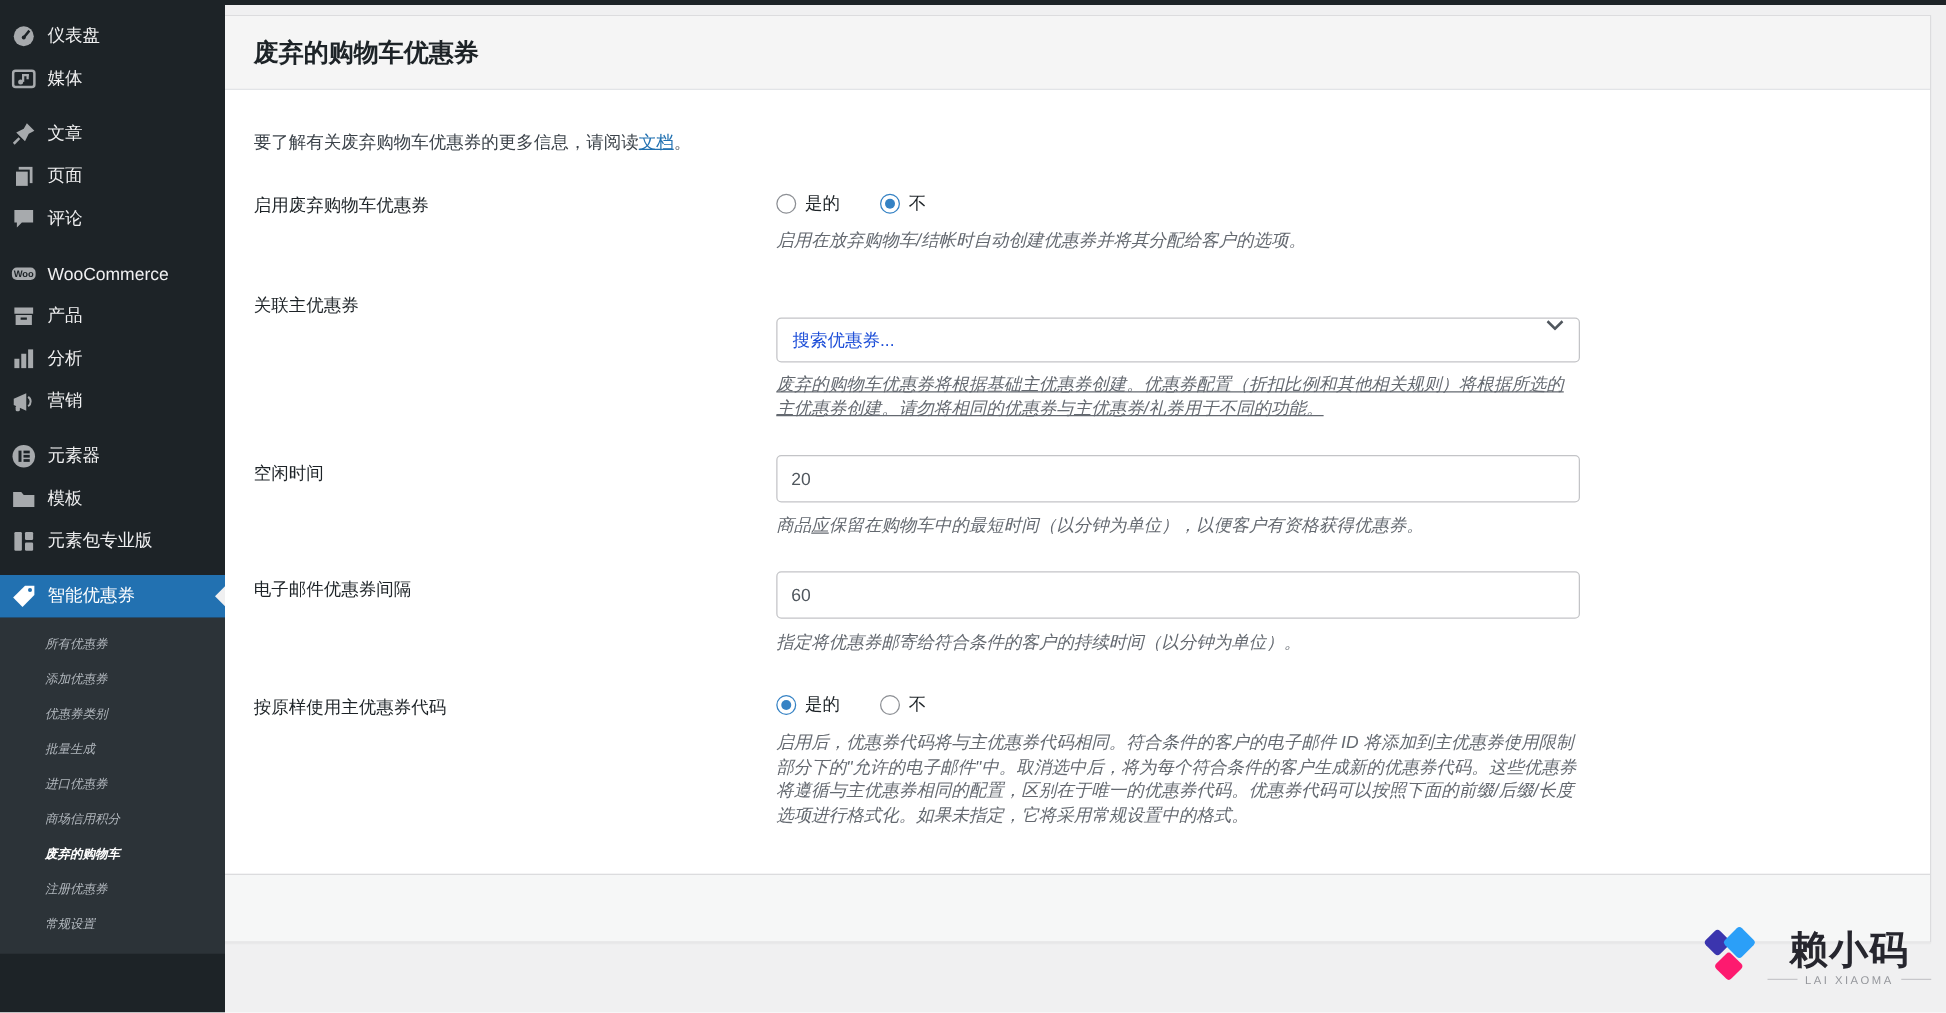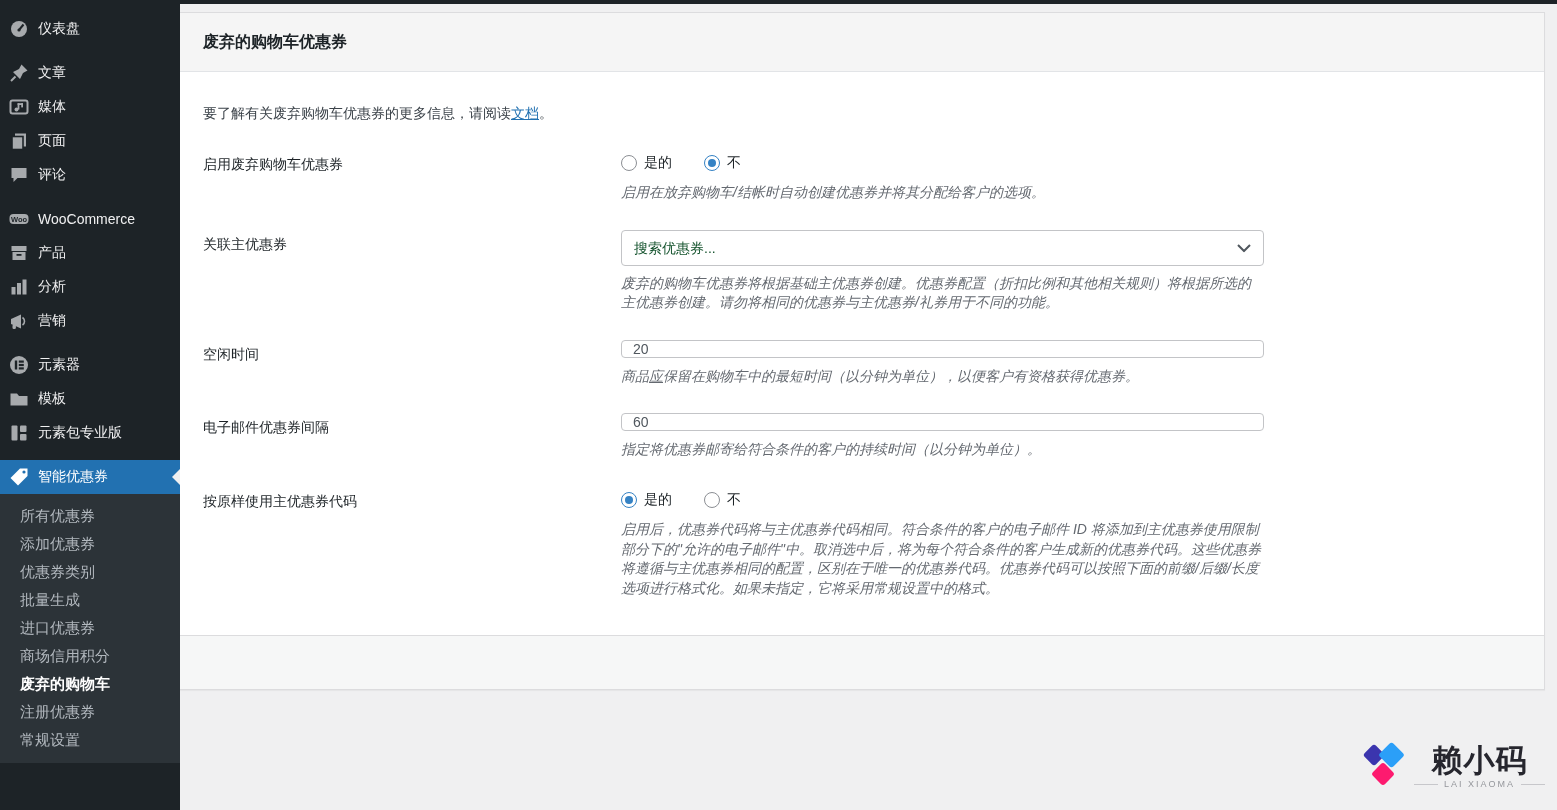--- a/index.html
+++ b/index.html
@@ -16,52 +16,52 @@
   .menu{padding-top:12px;}
   .menu-item{display:flex;align-items:center;height:34px;color:#f0f0f1;font-size:14px;
     text-decoration:none;padding-left:9px;cursor:pointer;position:relative;}
   .menu-item .mi-icon{width:20px;height:20px;margin-right:9px;display:inline-flex;
     align-items:center;justify-content:center;flex:0 0 20px;}
   .menu-item.gap{margin-top:10px;}
   .menu-item.active{background:#2271b1;color:#fff;}
   .menu-item.active::after{content:"";position:absolute;right:0;top:50%;margin-top:-8px;
     border:8px solid transparent;border-right-color:#f0f0f1;}
   .submenu{background:#2c3338;padding:8px 0 9px;}
-  .sub-item{display:block;color:#b2b8be;font-size:15px;line-height:28px;height:28px;
-    padding-left:20px;text-decoration:none;cursor:pointer;}
+  .sub-item{display:block;color:#b2b8be;font-size:10px;line-height:28px;height:28px;
+    padding-left:36px;text-decoration:none;cursor:pointer;font-style:italic;}
   .sub-item.current{color:#fff;font-weight:bold;}
 
   
   .content{position:absolute;left:151px;top:4px;right:0;bottom:0;}
   .card{margin:8px 12px 0 21px;background:#fff;border:1px solid #dcdcde;
     box-shadow:0 1px 1px rgba(0,0,0,.04);}
   .card-header{background:#f5f5f5;border-bottom:1px solid #e2e4e7;padding:0 30px;
     height:58px;display:flex;align-items:center;}
-  .card-title{font-size:16px;font-weight:bold;color:#1d2327;text-align:center;}
+  .card-title{font-size:20px;font-weight:bold;color:#1d2327;text-align:center;}
   .card-body{padding:20px 30px 25px;}
   .intro{font-size:14px;color:#3c434a;margin:13px 0 27px;}
   .intro a{color:#2271b1;text-decoration:underline;cursor:pointer;}
   .form-row{display:grid;grid-template-columns:418px 643px;margin-bottom:27px;}
   .form-row:last-child{margin-bottom:12px;}
   .row-label{font-size:14px;color:#1d2327;padding-top:6px;}
   .desc{font-size:14px;font-style:italic;color:#646970;line-height:1.4;margin-top:11px;}
   .desc .u{text-decoration:underline;}
   .radio-line{display:flex;align-items:center;padding-top:4px;}
   .radio-opt{display:flex;align-items:center;margin-right:32px;font-size:14px;color:#1d2327;cursor:pointer;}
   input[type=radio]{appearance:none;-webkit-appearance:none;width:16px;height:16px;margin:0 7px 0 0;
     border:1px solid #8c8f94;border-radius:50%;background:#fff;position:relative;cursor:pointer;flex:0 0 16px;}
   input[type=radio]:checked{border-color:#3582c4;}
   input[type=radio]:checked::before{content:"";position:absolute;left:3px;top:3px;width:8px;height:8px;
     border-radius:50%;background:#3582c4;}
-  .text-input{width:100%;box-sizing:border-box;height:18px;border:1px solid #c3c4c7;border-radius:4px;
+  .text-input{width:100%;box-sizing:border-box;height:38px;border:1px solid #c3c4c7;border-radius:4px;
     padding:0 11px;font-size:14px;color:#50575e;font-family:inherit;background:#fff;}
   .select-wrap{position:relative;}
   .wp-select{width:100%;box-sizing:border-box;height:36px;appearance:none;-webkit-appearance:none;
     border:1px solid #c3c4c7;border-radius:4px;background:#fff;padding:0 14px 0 12px;
-    font-size:14px;color:#14532d;font-family:inherit;cursor:pointer;}
+    font-size:14px;color:#1d4ed8;font-family:inherit;cursor:pointer;margin-top:24px;}
   .chevron{position:absolute;right:13px;top:50%;transform:translateY(-50%);pointer-events:none;display:flex;}
   .card-footer{height:53px;background:#f6f7f7;border-top:1px solid #dcdcde;}
 
   
   .watermark{position:absolute;right:12px;bottom:18px;display:flex;align-items:center;gap:7px;z-index:3;}
   .wm-cube{flex:0 0 46px;}
   .wm-col{display:flex;flex-direction:column;align-items:center;}
   .wm-brand{font-size:31px;font-weight:bold;color:#26262e;line-height:1.05;letter-spacing:1px;}
   .wm-subrow{display:flex;align-items:center;gap:6px;margin-top:2px;}
   .wm-line{width:24px;height:1px;background:#c7c7cb;}
@@ -79,41 +79,41 @@
       <span class="mi-icon">
         <svg width="20" height="20" viewBox="0 0 20 20">
             <circle cx="10" cy="10" r="8" fill="#a7aaad"></circle>
             <line x1="10" y1="11" x2="14.5" y2="5.5" stroke="#1d2327" stroke-width="2"></line>
             <circle cx="10" cy="11" r="1.6" fill="#1d2327"></circle>
           </svg>
       </span>
       <span>仪表盘</span>
     </a>
 
-    <a class="menu-item gap">
-      <span class="mi-icon">
-        <svg width="20" height="20" viewBox="0 0 20 20">
-            <path d="M12.5 1.5 L18.5 7.5 L14 10 L11 16 L4 9 L10 6 Z" fill="#a7aaad"></path>
-            <line x1="6.5" y1="13.5" x2="2" y2="18" stroke="#a7aaad" stroke-width="2"></line>
-          </svg>
-      </span>
-      <span>文章</span>
-    </a>
-
     <a class="menu-item">
       <span class="mi-icon">
         <svg width="20" height="20" viewBox="0 0 20 20">
             <rect x="1.5" y="3.5" width="17" height="13" rx="2" fill="none" stroke="#a7aaad" stroke-width="2"></rect>
             <circle cx="7.5" cy="12.5" r="2" fill="#a7aaad"></circle>
             <rect x="8.6" y="6.2" width="1.8" height="6.3" fill="#a7aaad"></rect>
             <rect x="8.6" y="6.2" width="5.4" height="1.8" fill="#a7aaad"></rect>
             <rect x="12.2" y="6.2" width="1.8" height="4.2" fill="#a7aaad"></rect>
           </svg>
       </span>
       <span>媒体</span>
+    </a>
+
+    <a class="menu-item gap">
+      <span class="mi-icon">
+        <svg width="20" height="20" viewBox="0 0 20 20">
+            <path d="M12.5 1.5 L18.5 7.5 L14 10 L11 16 L4 9 L10 6 Z" fill="#a7aaad"></path>
+            <line x1="6.5" y1="13.5" x2="2" y2="18" stroke="#a7aaad" stroke-width="2"></line>
+          </svg>
+      </span>
+      <span>文章</span>
     </a>
 
     <a class="menu-item">
       <span class="mi-icon">
         <svg width="20" height="20" viewBox="0 0 20 20">
             <rect x="6" y="2.5" width="11" height="13" fill="#a7aaad"></rect>
             <rect x="3" y="5.5" width="11" height="13" fill="#a7aaad" stroke="#1d2327" stroke-width="1.6"></rect>
           </svg>
       </span>
       <span>页面</span>
@@ -262,21 +262,21 @@
           <div class="select-wrap">
             <select class="wp-select">
               <option>搜索优惠券...</option>
             </select>
             <span class="chevron">
               <svg width="14" height="9" viewBox="0 0 14 9">
                   <polyline points="1,1.5 7,7.5 13,1.5" fill="none" stroke="#50575e" stroke-width="2"></polyline>
                 </svg>
             </span>
           </div>
-          <div class="desc" style="margin-top:8px;">废弃的购物车优惠券将根据基础主优惠券创建。优惠券配置（折扣比例和其他相关规则）将根据所选的主优惠券创建。请勿将相同的优惠券与主优惠券/礼券用于不同的功能。</div>
+          <div class="desc" style="margin-top:8px;text-decoration:underline;">废弃的购物车优惠券将根据基础主优惠券创建。优惠券配置（折扣比例和其他相关规则）将根据所选的主优惠券创建。请勿将相同的优惠券与主优惠券/礼券用于不同的功能。</div>
         </div>
       </div>
 
       <div class="form-row">
         <div class="row-label">空闲时间</div>
         <div>
           <input type="text" class="text-input" value="20" style="">
           <div class="desc" style="margin-top:9px;"><span>商品</span><span class="u">应</span><span>保留在购物车中的最短时间（以分钟为单位），以便客户有资格获得优惠券。</span></div>
         </div>
       </div>

